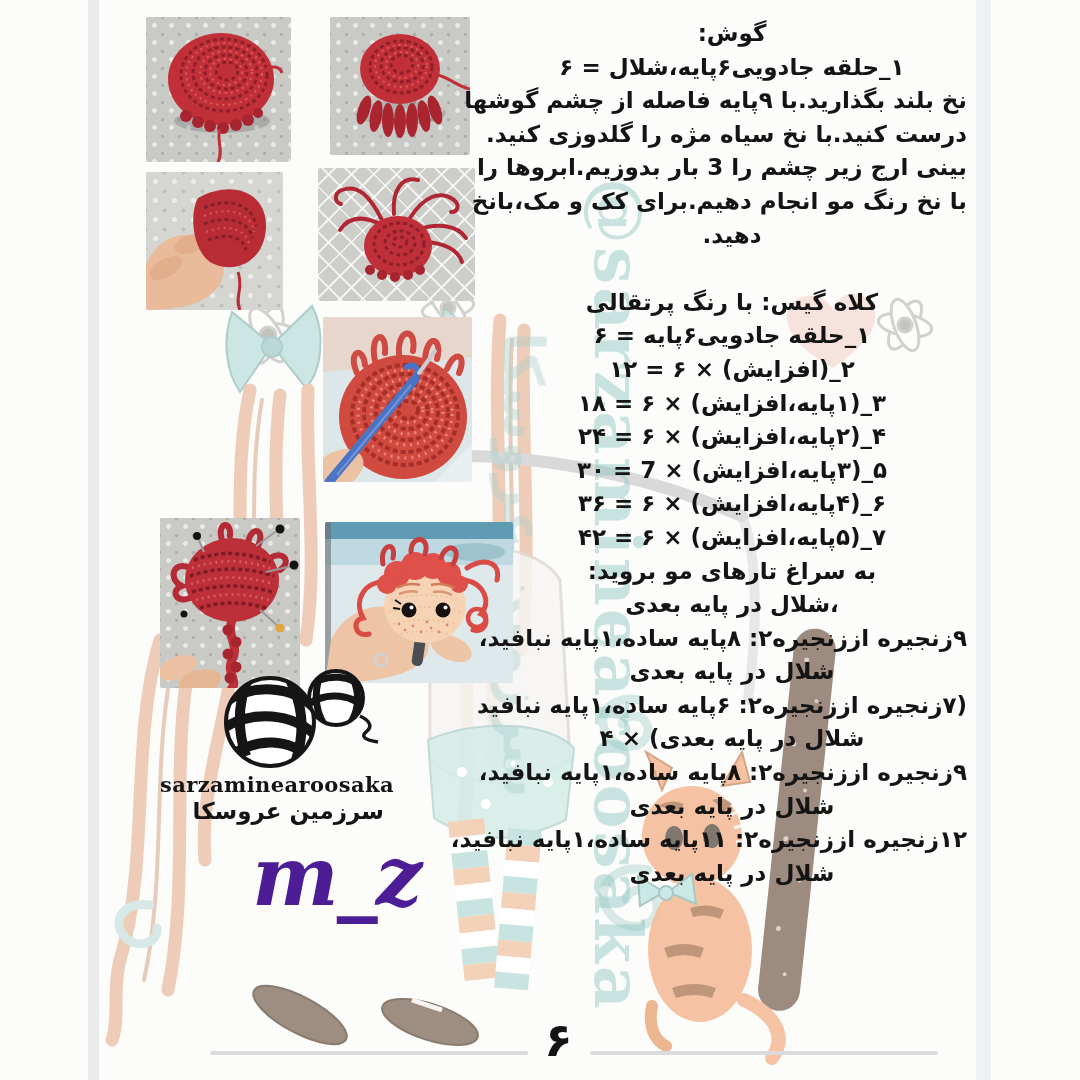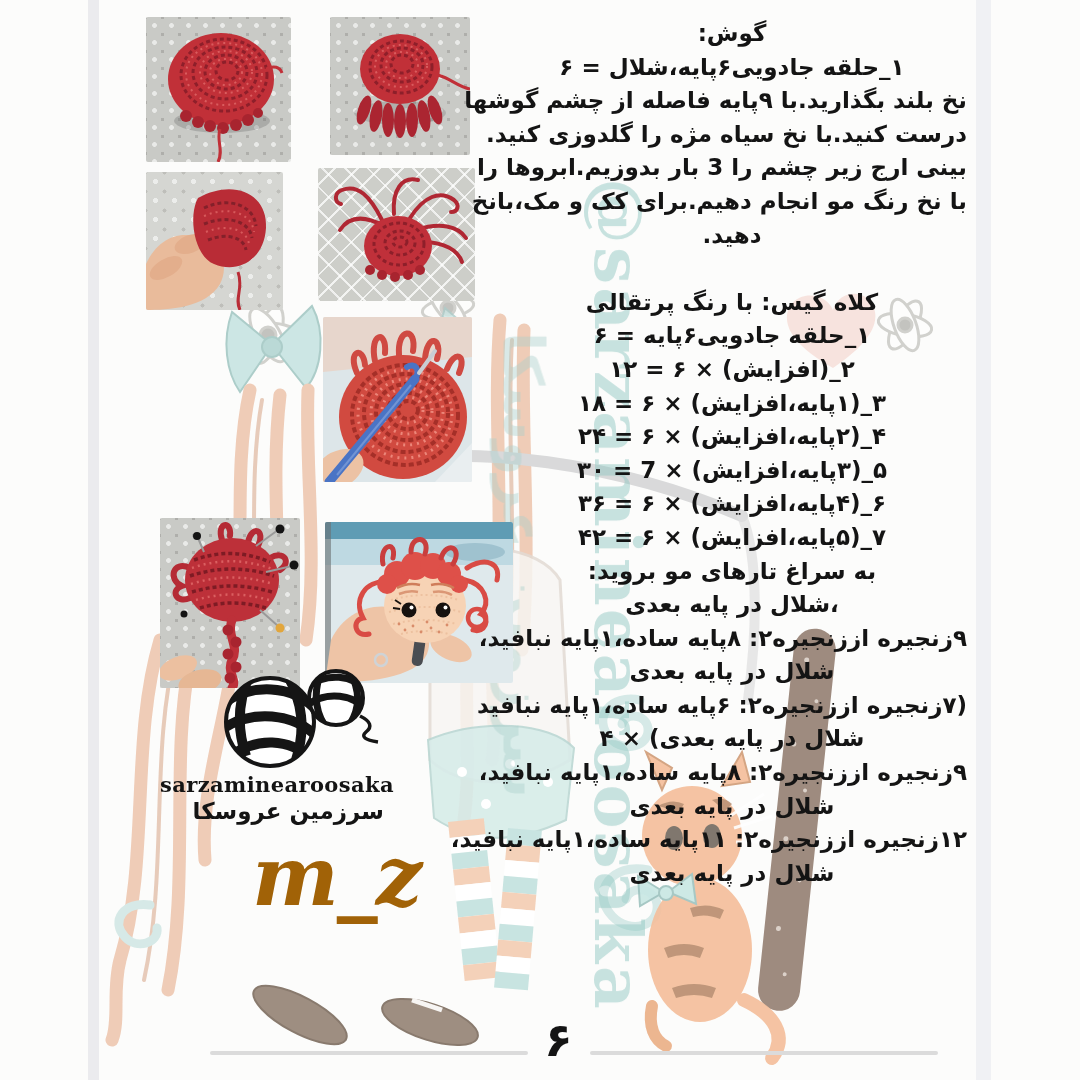--- a/index.html
+++ b/index.html
@@ -38,21 +38,21 @@
                      repeating-linear-gradient(-45deg,rgba(255,255,255,.75) 0 2px,rgba(0,0,0,0) 2px 16px),
                      repeating-linear-gradient(45deg,rgba(110,110,105,.18) 0 1px,rgba(0,0,0,0) 1px 16px);}
   .bg-hookshot{background:#dde6e9;}
 
   
   .brand{position:absolute;left:160px;top:660px;width:224px;text-align:right;z-index:4;}
   .brand-latin{font-family:"DejaVu Serif",serif;font-weight:bold;font-size:21px;color:#141414;
                letter-spacing:.4px;margin-top:-4px;}
   .brand-fa{font-size:23px;font-weight:bold;color:#141414;margin-top:1px;}
   .signature{position:absolute;left:252px;top:828px;z-index:4;font-family:"DejaVu Serif",serif;
-             font-style:italic;font-weight:bold;font-size:82px;color:#a16207;letter-spacing:-2px;}
+             font-style:italic;font-weight:bold;font-size:82px;color:#4c1d95;letter-spacing:-2px;}
 
   
   .instructions{position:absolute;top:17px;right:113px;width:470px;z-index:5;
                 direction:rtl;text-align:center;color:#141414;
                 font-size:23px;font-weight:bold;line-height:33.6px;}
   .line{white-space:nowrap;}
   .spacer{height:33.6px;}
 
   
   .footer-rule{position:absolute;top:1051px;height:4px;background:#dbdbdb;border-radius:2px;z-index:5;}

